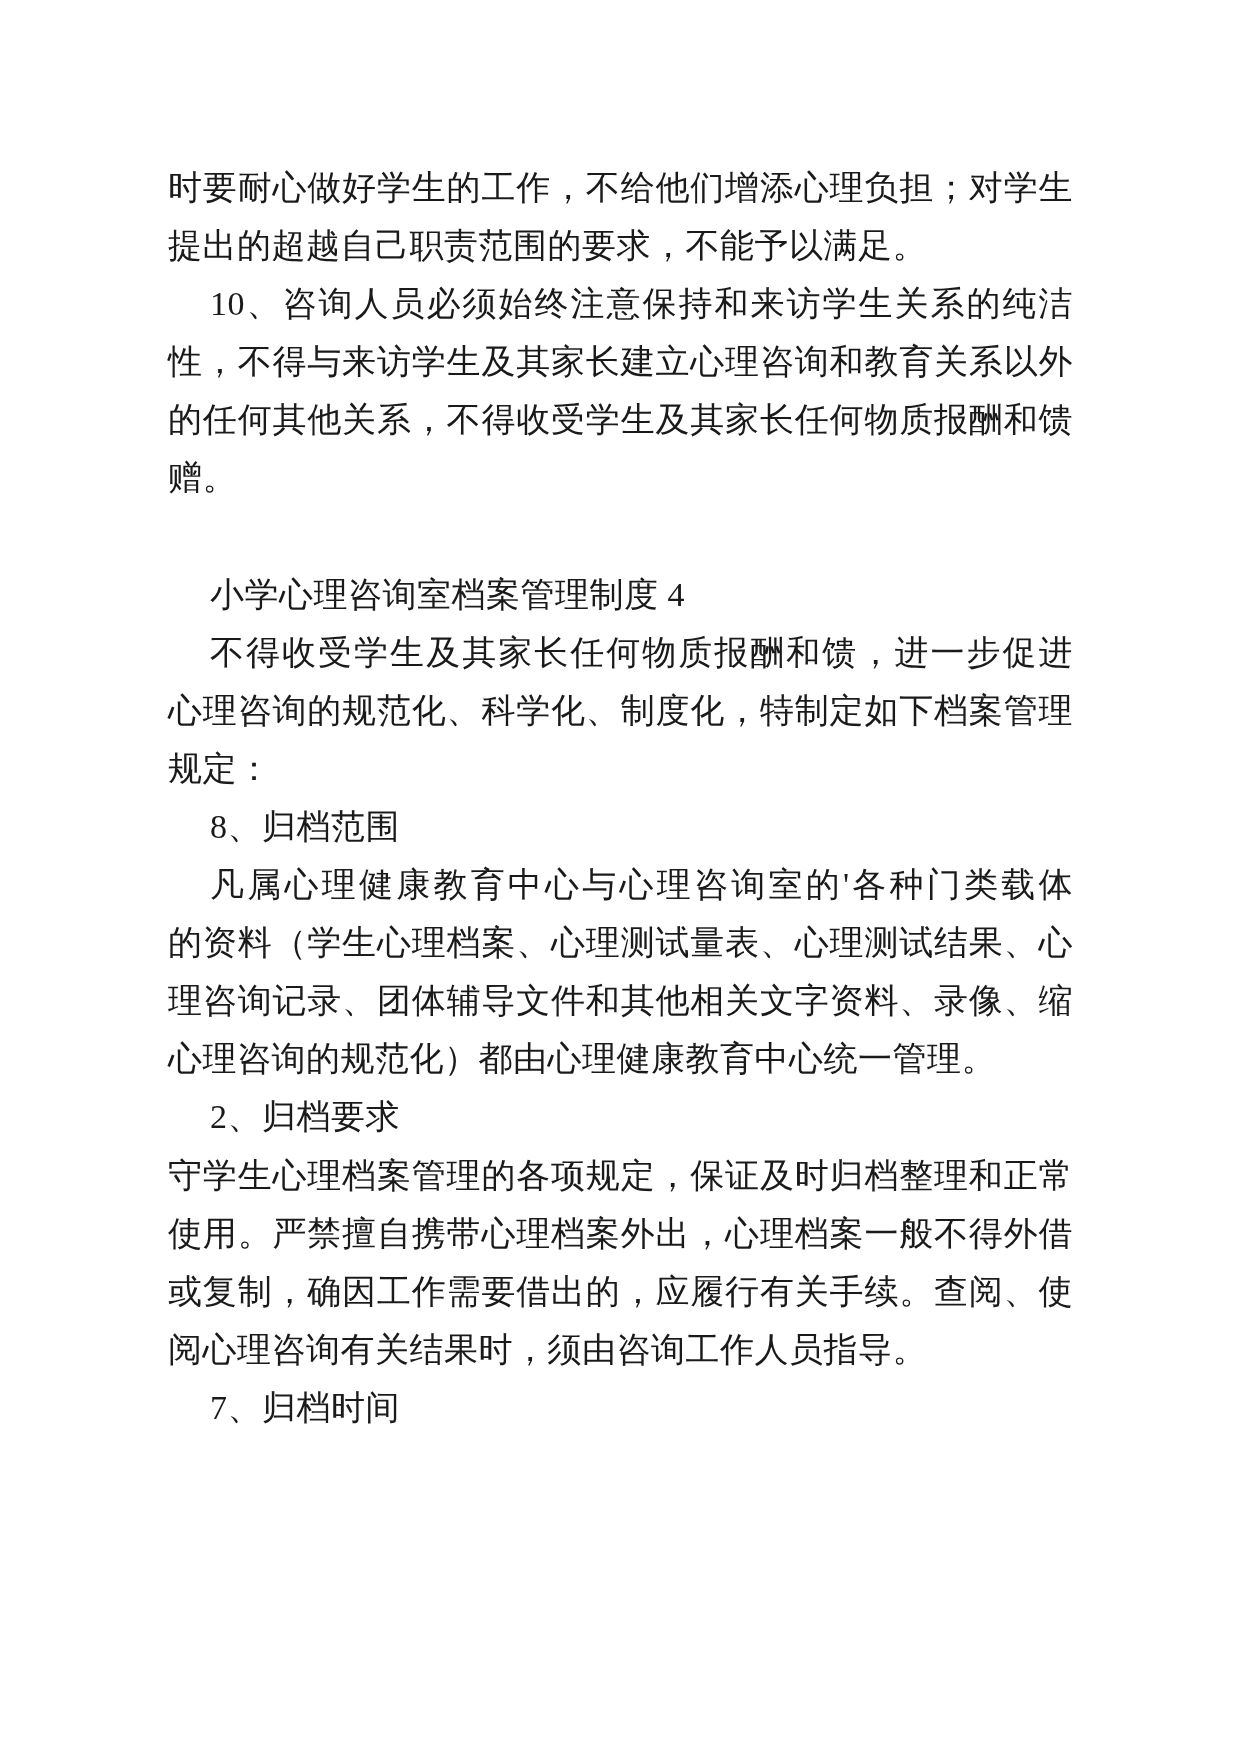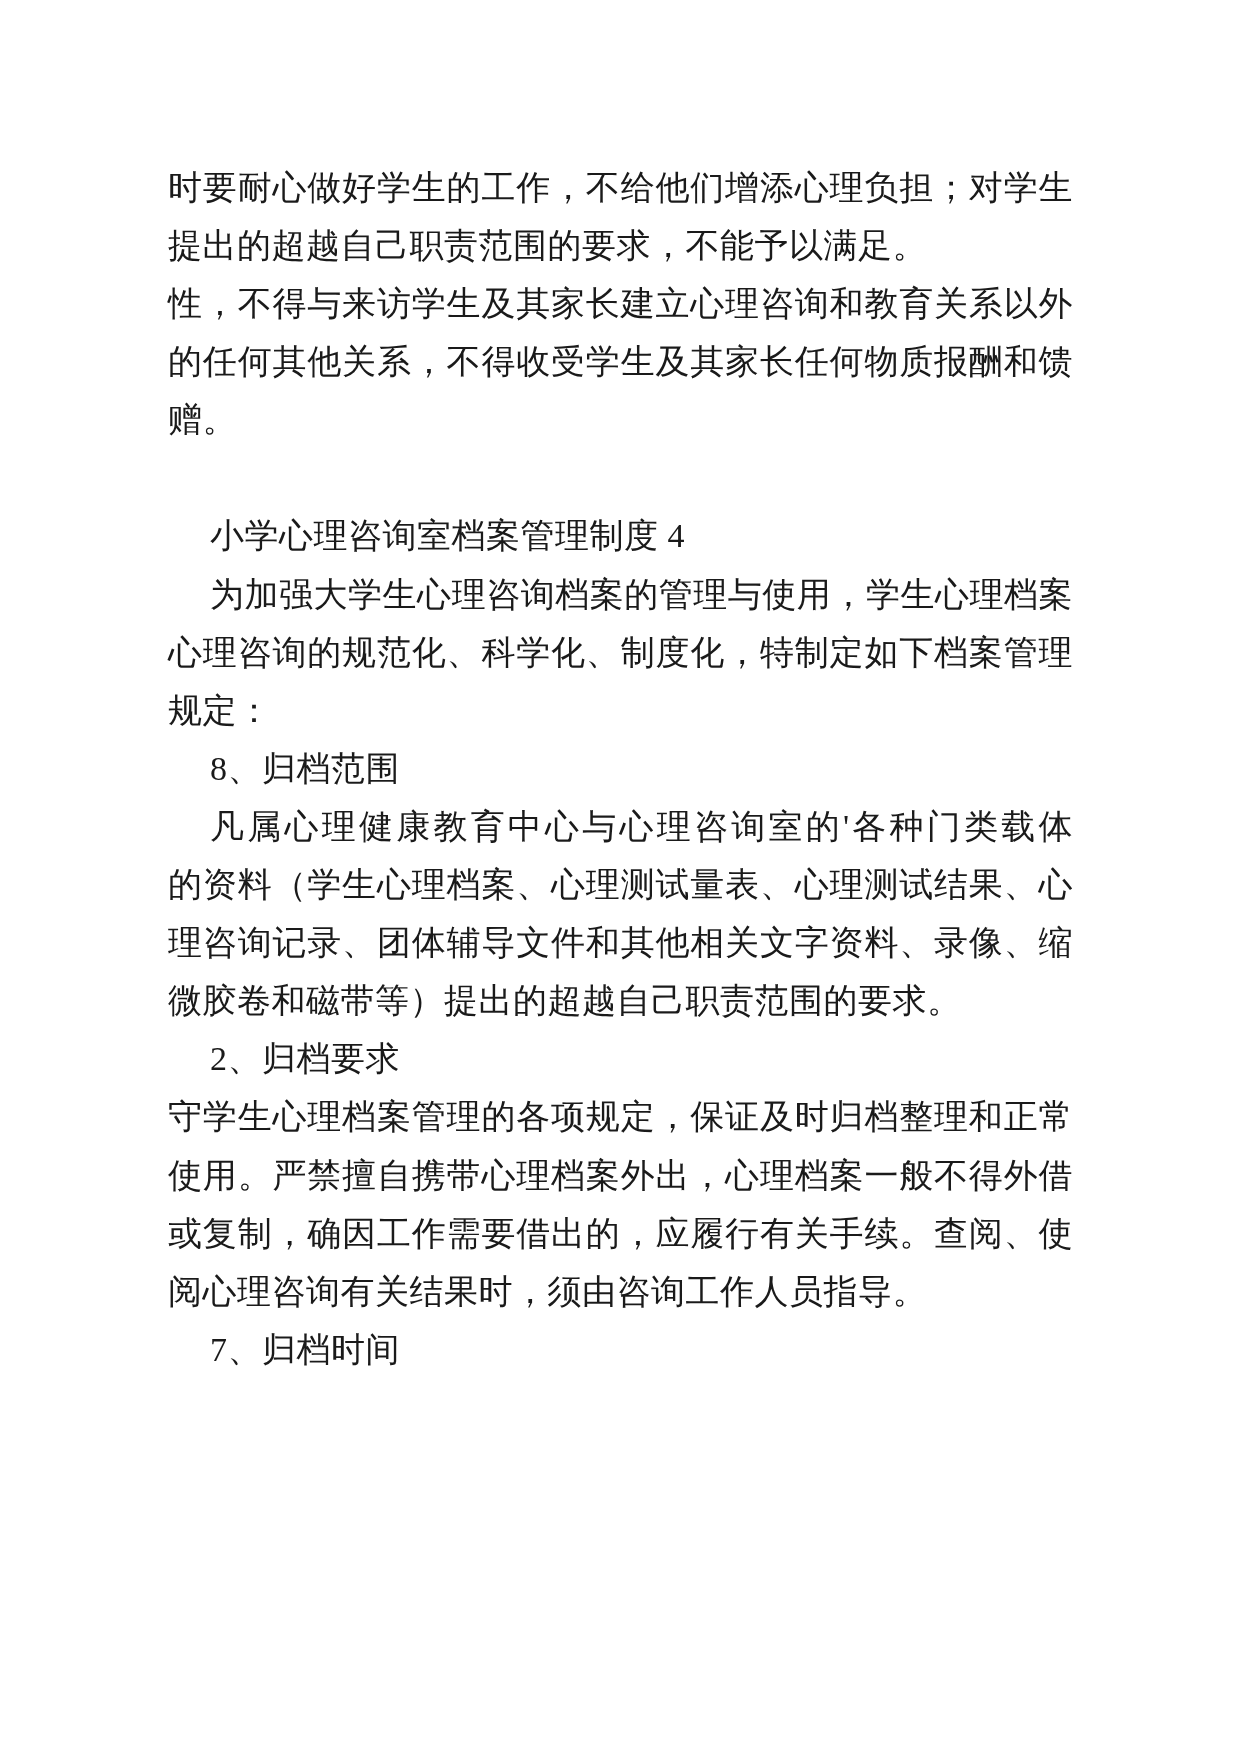--- a/index.html
+++ b/index.html
@@ -48,40 +48,41 @@
 </head>
 <body>
 
 <div class="page">
   <div class="content" id="doc">
       <div class="para">
         <div class="line">时要耐心做好学生的工作，不给他们增添心理负担；对学生</div>
         <div class="line last">提出的超越自己职责范围的要求，不能予以满足。</div>
       </div>
       <div class="para">
+        <div class="line indent">10、咨询人员必须始终注意保持和来访学生关系的纯洁</div>
         <div class="line">性，不得与来访学生及其家长建立心理咨询和教育关系以外</div>
         <div class="line">的任何其他关系，不得收受学生及其家长任何物质报酬和馈</div>
         <div class="line last">赠。</div>
       </div>
       <div class="para space-before">
         <div class="line last indent">小学心理咨询室档案管理制度 4</div>
       </div>
       <div class="para">
-        <div class="line indent">为加强大学生心理咨询档案的管理与使用，学生心理档案</div>
+        <div class="line indent">不得收受学生及其家长任何物质报酬和馈，进一步促进</div>
         <div class="line">心理咨询的规范化、科学化、制度化，特制定如下档案管理</div>
         <div class="line last">规定：</div>
       </div>
       <div class="para">
         <div class="line last indent">8、归档范围</div>
       </div>
       <div class="para">
         <div class="line indent">凡属心理健康教育中心与心理咨询室的'各种门类载体</div>
         <div class="line">的资料（学生心理档案、心理测试量表、心理测试结果、心</div>
         <div class="line">理咨询记录、团体辅导文件和其他相关文字资料、录像、缩</div>
-        <div class="line last">微胶卷和磁带等）提出的超越自己职责范围的要求。</div>
+        <div class="line last">心理咨询的规范化）都由心理健康教育中心统一管理。</div>
       </div>
       <div class="para">
         <div class="line last indent">2、归档要求</div>
       </div>
       <div class="para">
         <div class="line">守学生心理档案管理的各项规定，保证及时归档整理和正常</div>
         <div class="line">使用。严禁擅自携带心理档案外出，心理档案一般不得外借</div>
         <div class="line">或复制，确因工作需要借出的，应履行有关手续。查阅、使</div>
         <div class="line last">阅心理咨询有关结果时，须由咨询工作人员指导。</div>
       </div>

